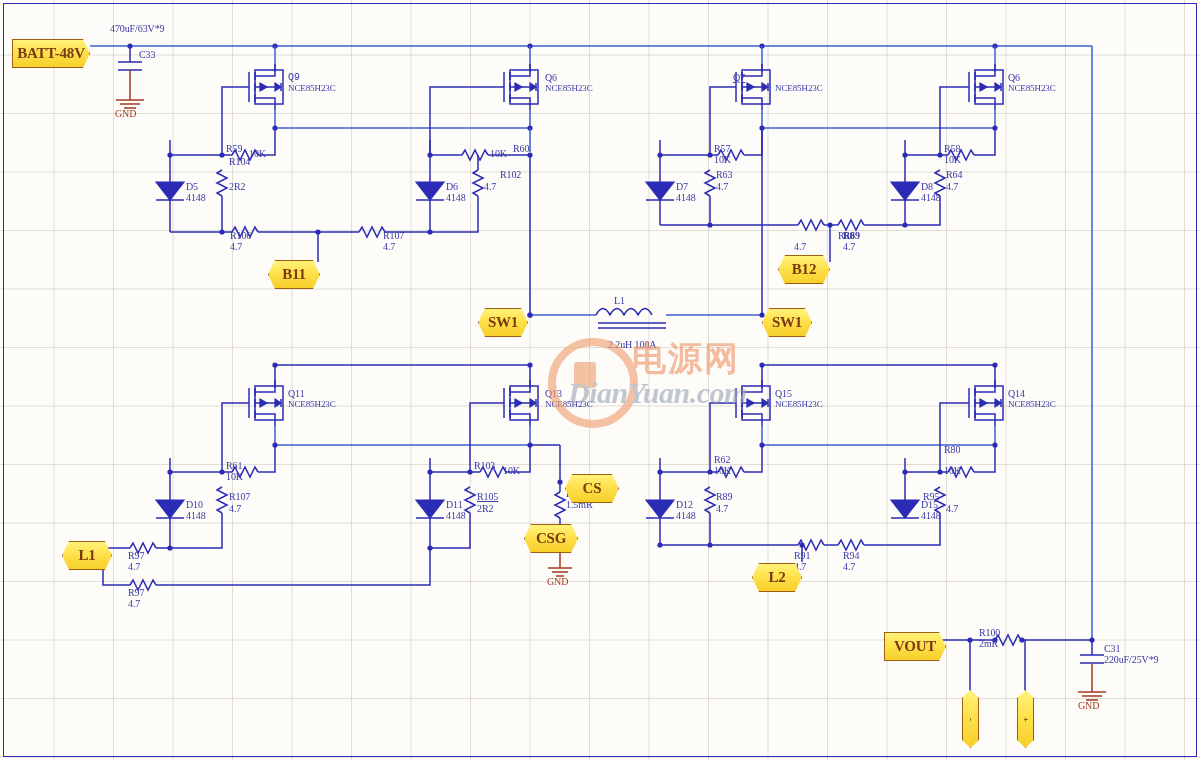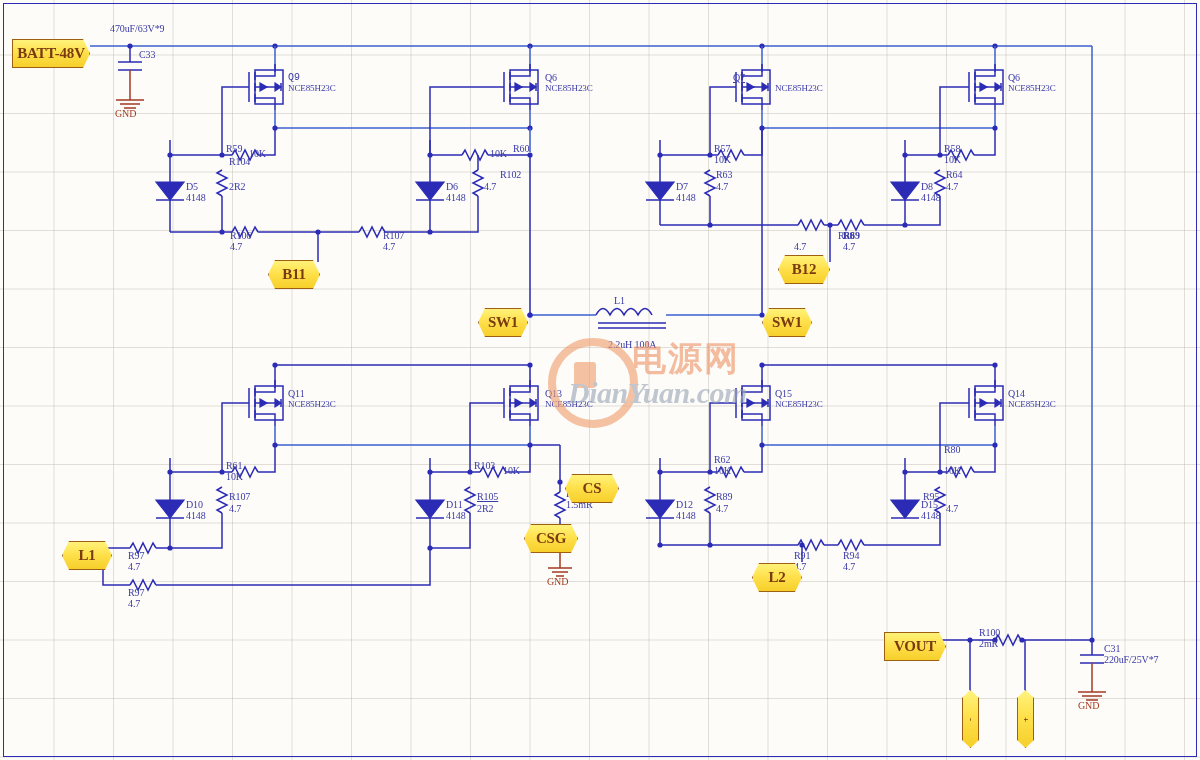--- a/index.html
+++ b/index.html
@@ -536,21 +536,21 @@
   <div class="lbl" style="left:979px;top:639px;">2mR</div>
 
   <div class="port both" style="left:62px;top:541px;width:50px;">L1</div>
   <div class="port both" style="left:752px;top:563px;width:50px;">L2</div>
   <div class="port both" style="left:565px;top:474px;width:54px;">CS</div>
   <div class="port both" style="left:524px;top:524px;width:54px;">CSG</div>
   <div class="lbl red" style="left:547px;top:577px;">GND</div>
 
   <div class="port r" style="left:884px;top:632px;width:62px;">VOUT</div>
   <div class="lbl" style="left:1104px;top:644px;">C31</div>
-  <div class="lbl" style="left:1104px;top:655px;">220uF/25V*7</div>
+  <div class="lbl" style="left:1104px;top:655px;">220uF/25V*9</div>
   <div class="lbl red" style="left:1078px;top:701px;">GND</div>
 
   <div class="port vert" style="left:962px;top:690px;">-</div>
   <div class="port vert" style="left:1017px;top:690px;">+</div>
 
   <div id="wm">
     <div class="ring"></div>
     <div class="cn">电源网</div>
     <div class="en">DianYuan.com</div>
   </div>

